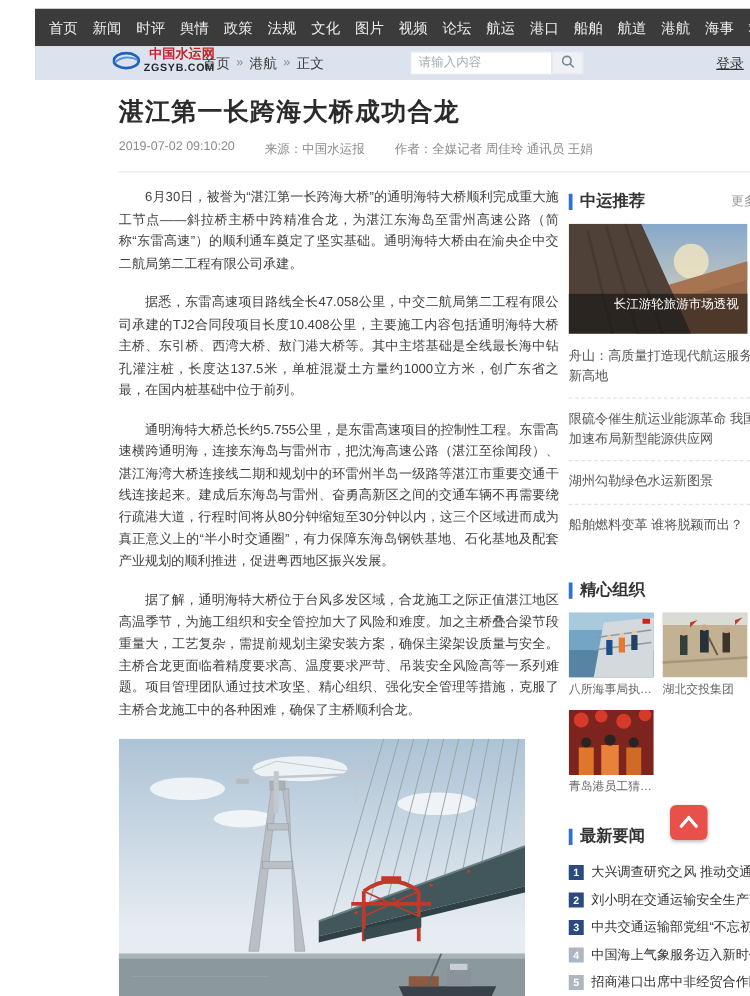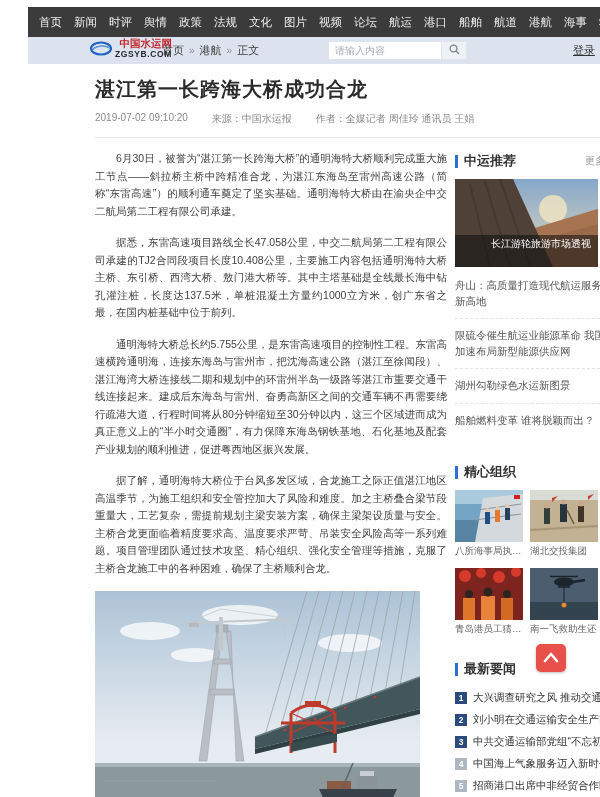--- a/index.html
+++ b/index.html
@@ -303,33 +303,20 @@
                   <circle cx="61" cy="4" r="5" fill="#d63a2a"></circle>
                 <rect x="8" y="30" width="12" height="22" fill="#e0762a"></rect>
                   <circle cx="14" cy="26" r="4" fill="#2b2420"></circle>
                 <rect x="26" y="28" width="14" height="24" fill="#e8823a"></rect>
                   <circle cx="33" cy="24" r="4.5" fill="#2b2420"></circle>
                 <rect x="46" y="30" width="12" height="22" fill="#d06a24"></rect>
                   <circle cx="52" cy="26" r="4" fill="#2b2420"></circle>
               </svg>
               <div class="ph-cap">青岛港员工猜灯谜</div>
             </div>
-            <div class="ph-item">
-              <svg width="68" height="52" viewBox="0 0 68 52">
-                <rect width="68" height="52" fill="#4b5d6e"></rect>
-                  <rect y="34" width="68" height="18" fill="#33434f"></rect>
-                <ellipse cx="34" cy="14" rx="10" ry="4.5" fill="#1c242c"></ellipse>
-                <line x1="43" y1="14" x2="55" y2="12" stroke="#1c242c" stroke-width="2.5"></line>
-                <line x1="20" y1="8.5" x2="48" y2="8.5" stroke="#1c242c" stroke-width="1.5"></line>
-                <line x1="28" y1="19" x2="40" y2="19" stroke="#1c242c" stroke-width="1.5"></line>
-                <line x1="34" y1="19" x2="34" y2="36" stroke="#10151a" stroke-width="0.8"></line>
-                <circle cx="34" cy="37" r="2.5" fill="#e8882f"></circle>
-              </svg>
-              <div class="ph-cap">南一飞救助生还</div>
-            </div>
           </div>
         </div>
 
         <div class="latest-sec">
           <button class="totop">
             <span>
               <svg width="18" height="12" viewBox="0 0 18 12">
                 <polyline points="3,10 9,3 15,10" fill="none" stroke="#ffffff" stroke-width="2.6" stroke-linecap="round" stroke-linejoin="round"></polyline>
               </svg>
             </span>

